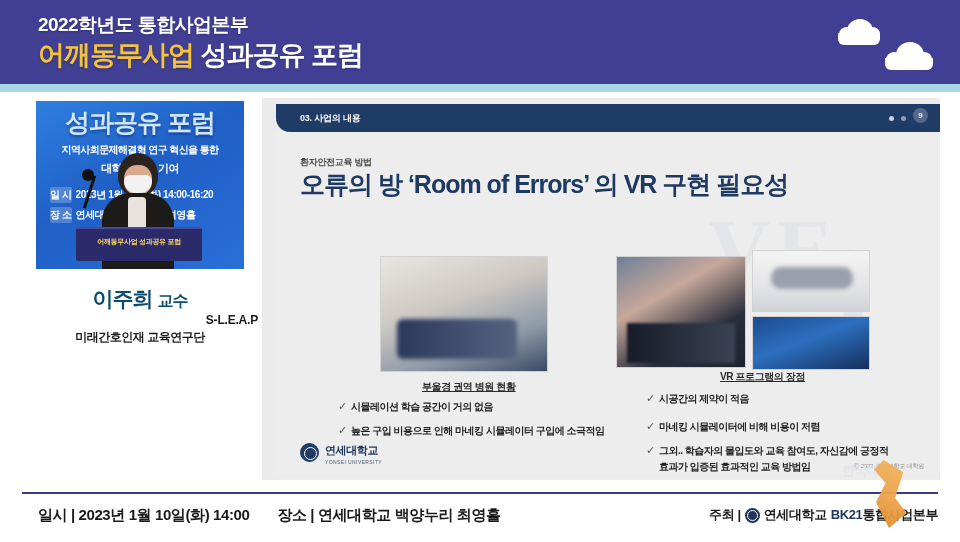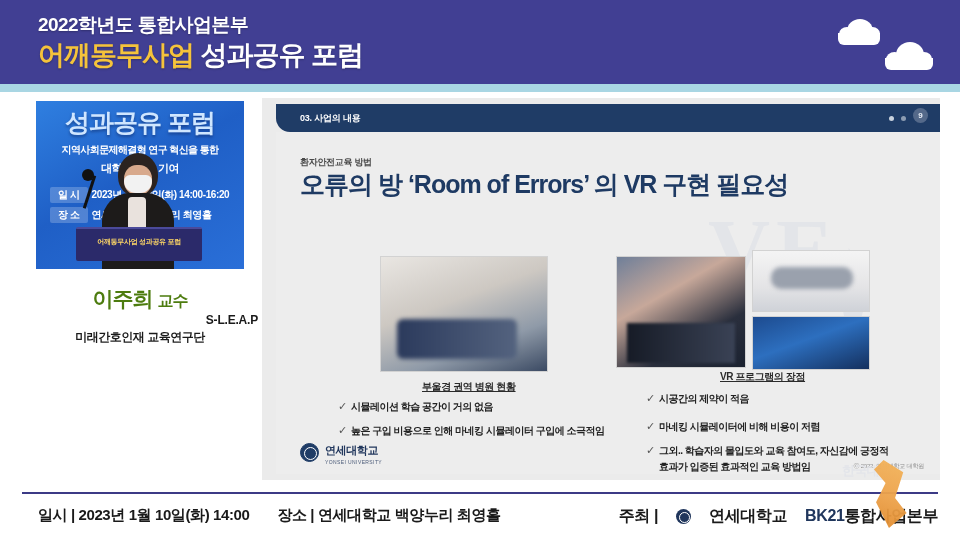--- a/index.html
+++ b/index.html
@@ -84,21 +84,21 @@
   .photo-meta1 {
     position:absolute; left:14px; top:86px; color:#ffffff; font-size:10px;
     font-weight:bold; letter-spacing:-0.4px;
   }
   .photo-meta2 {
     position:absolute; left:14px; top:106px; color:#ffffff; font-size:10px;
     font-weight:bold; letter-spacing:-0.4px;
   }
   .meta-chip {
     display:inline-block; background:rgba(255,255,255,.22);
-    padding:1px 8px; border-radius:2px; margin-right:4px;
+    padding:1px 0; border-radius:2px; margin-right:4px;
   }
   .speaker-figure {
     position:absolute; left:62px; top:52px; width:80px; height:116px;
   }
   .sp-head {
     position:absolute; left:20px; top:0; width:40px; height:44px;
     background:#2b2320; border-radius:50% 50% 46% 46%;
   }
   .sp-face {
     position:absolute; left:26px; top:12px; width:28px; height:30px;
@@ -129,21 +129,21 @@
     position:absolute; left:52px; top:74px; width:3px; height:34px;
     background:#111; transform:rotate(18deg);
   }
   .mic-ball {
     position:absolute; left:46px; top:68px; width:12px; height:12px;
     background:#111; border-radius:50%;
   }
 
   .speaker-name {
     position:absolute; left:0; top:184px; width:236px; text-align:center;
-    font-size:21px; font-weight:bold; color:#4d7c0f; letter-spacing:-1px;
+    font-size:21px; font-weight:bold; color:#0c4a6e; letter-spacing:-1px;
   }
   .speaker-name .role { font-size:16px; font-weight:bold; }
   .speaker-org1 {
     position:absolute; left:0; top:212px; width:236px; text-align:right;
     font-size:12px; font-weight:bold; color:#1a1a1a; letter-spacing:-0.2px;
   }
   .speaker-org2 {
     position:absolute; left:0; top:228px; width:236px; text-align:center;
     font-size:12px; font-weight:bold; color:#1a1a1a; letter-spacing:-0.5px;
   }
@@ -289,22 +289,22 @@
   }
   .footer {
     position:absolute; left:0; top:494px; width:960px; height:48px;
     background:#ffffff;
   }
   .f-left {
     position:absolute; left:38px; top:12px; display:flex; gap:28px;
     font-size:15px; font-weight:bold; color:#1a1a1a; letter-spacing:-0.4px;
   }
   .f-right {
-    position:absolute; right:22px; top:12px; display:flex; align-items:center; gap:18px;
-    font-size:16px; font-weight:bold; color:#1a1a1a; letter-spacing:-0.4px;
+    position:absolute; right:22px; top:12px; display:flex; align-items:center; gap:4px;
+    font-size:13px; font-weight:bold; color:#1a1a1a; letter-spacing:-0.4px;
   }
   .f-seal {
     width:15px; height:15px; border-radius:50%; background:#20365c; position:relative;
   }
   .f-seal::after{
     content:""; position:absolute; left:2.5px; top:2.5px; width:9px; height:9px;
     border-radius:50%; border:1px solid #fff;
   }
   .f-bk { color:#20365c; }
   .brush {

